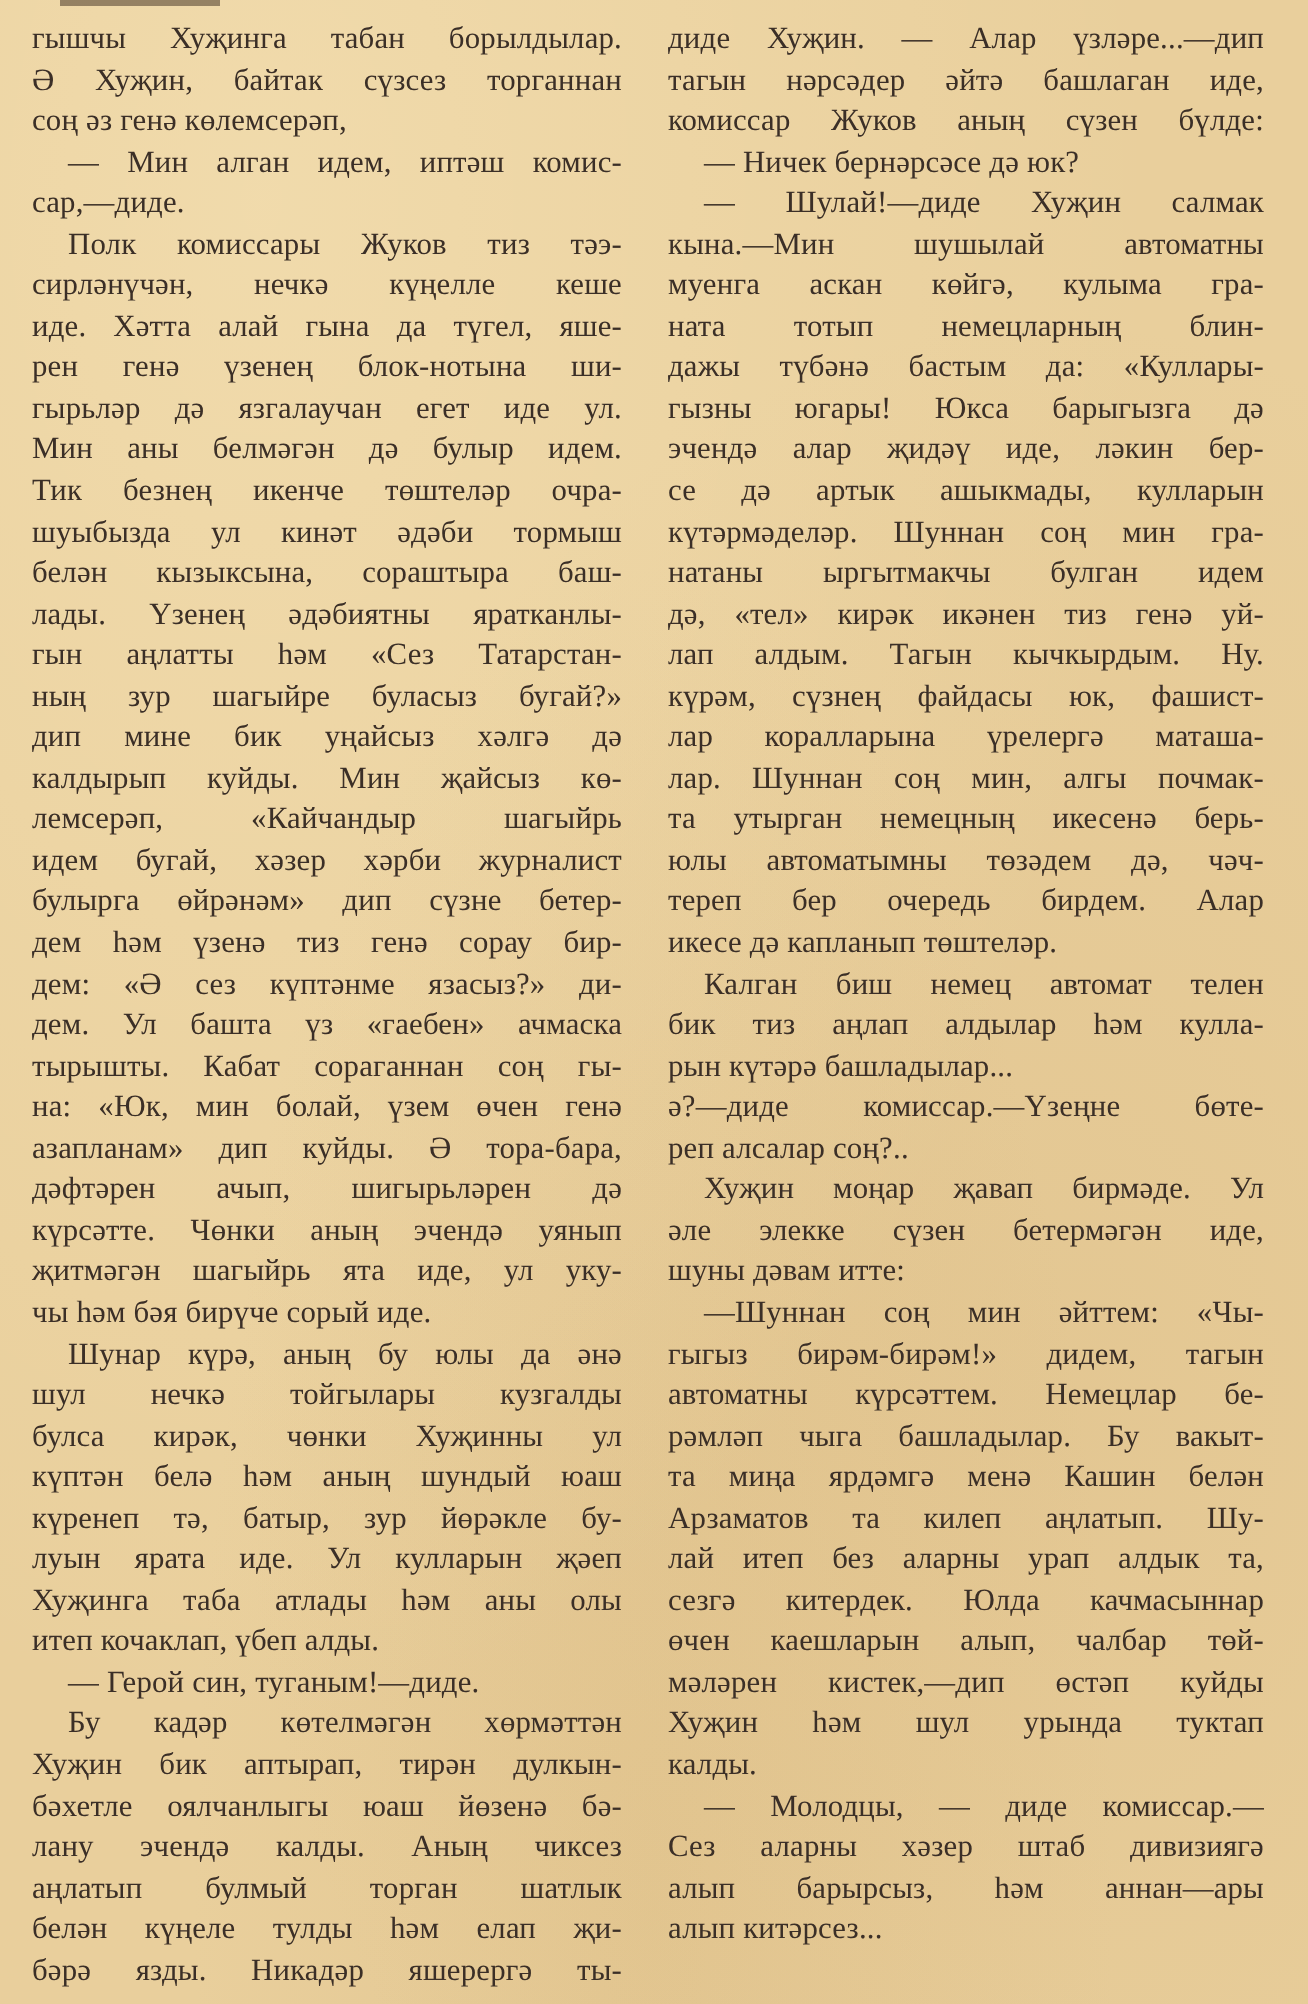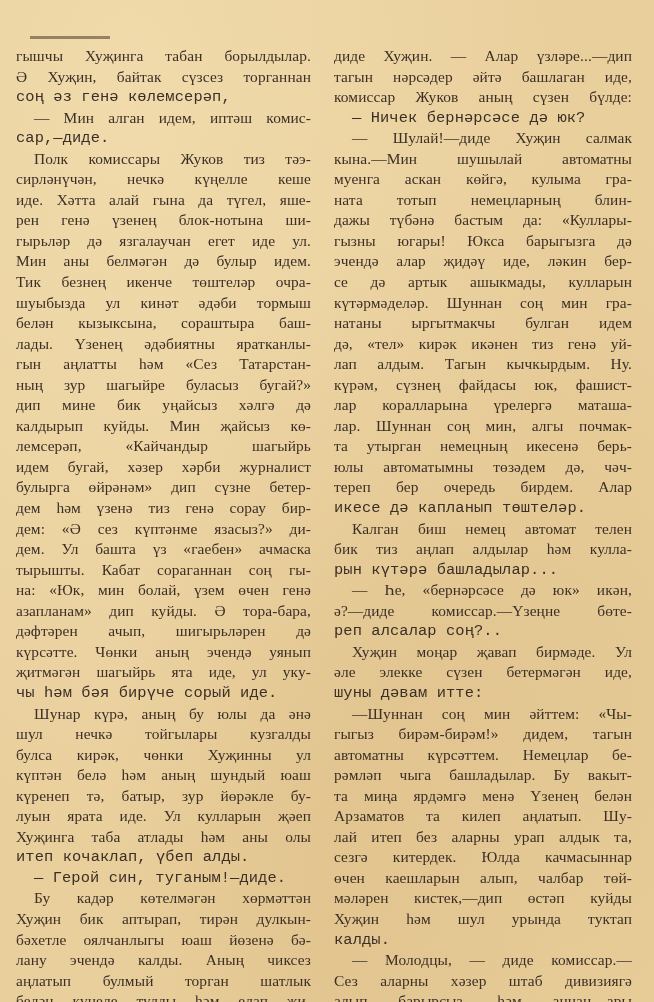--- a/index.html
+++ b/index.html
@@ -5,41 +5,41 @@
   html, body { margin: 0; padding: 0; }
   body {
     width: 654px; height: 1002px; overflow: hidden;
     background: #e9cf9c;
     background-image:
       radial-gradient(ellipse at 20% 10%, rgba(255,240,200,0.35), transparent 60%),
       radial-gradient(ellipse at 80% 70%, rgba(200,160,100,0.18), transparent 55%),
       radial-gradient(ellipse at 50% 95%, rgba(210,175,115,0.25), transparent 50%);
     position: relative;
   }
-  .page { position: absolute; inset: 0; margin-top: 36px; }
+  .page { position: absolute; inset: 0; }
   .top-rule {
     position: absolute; left: 30px; top: 0; width: 80px; height: 3px;
     background: #4a3a2a; opacity: 0.55;
   }
   .col {
     position: absolute; top: 10px;
     font-family: "Liberation Serif", "DejaVu Serif", serif;
     font-size: 15.4px; line-height: 20.55px;
     color: #3b2f27;
     text-align: justify;
     letter-spacing: 0.1px;
   }
   .col-left { left: 16px; width: 295px; }
   .col-right { left: 334px; width: 298px; }
   .ln {
     display: block; white-space: nowrap; overflow: visible;
     text-align: justify; text-align-last: justify;
     height: 20.55px;
   }
-  .ln.last { text-align-last: left; font-family: Liberation Mono, monospace; }
+  .ln.last { text-align-last: left; }
   .ln.ind { padding-left: 18px; }
 </style>
 </head>
 <body>
 
 <div class="page">
   <div class="top-rule"></div>
   <div class="col col-left" id="col-left">
       <span class="ln">гышчы Хуҗинга табан борылдылар.</span>
       <span class="ln">Ә Хуҗин, байтак сүзсез торганнан</span>
@@ -110,31 +110,30 @@
       <span class="ln">күрәм, сүзнең файдасы юк, фашист-</span>
       <span class="ln">лар коралларына үрелергә маташа-</span>
       <span class="ln">лар. Шуннан соң мин, алгы почмак-</span>
       <span class="ln">та утырган немецның икесенә берь-</span>
       <span class="ln">юлы автоматымны төзәдем дә, чәч-</span>
       <span class="ln">тереп бер очередь бирдем. Алар</span>
       <span class="ln last">икесе дә капланып төштеләр.</span>
       <span class="ln ind">Калган биш немец автомат телен</span>
       <span class="ln">бик тиз аңлап алдылар һәм кулла-</span>
       <span class="ln last">рын күтәрә башладылар...</span>
-      <span class="ln ind">— Һе, «бернәрсәсе дә юк» икән,</span>
       <span class="ln">ә?—диде комиссар.—Үзеңне бөте-</span>
       <span class="ln last">реп алсалар соң?..</span>
       <span class="ln ind">Хуҗин моңар җавап бирмәде. Ул</span>
       <span class="ln">әле элекке сүзен бетермәгән иде,</span>
       <span class="ln last">шуны дәвам итте:</span>
       <span class="ln ind">—Шуннан соң мин әйттем: «Чы-</span>
       <span class="ln">гыгыз бирәм-бирәм!» дидем, тагын</span>
       <span class="ln">автоматны күрсәттем. Немецлар бе-</span>
       <span class="ln">рәмләп чыга башладылар. Бу вакыт-</span>
-      <span class="ln">та миңа ярдәмгә менә Үзенең белән</span>
+      <span class="ln">та миңа ярдәмгә менә Кашин белән</span>
       <span class="ln">Арзаматов та килеп аңлатып. Шу-</span>
       <span class="ln">лай итеп без аларны урап алдык та,</span>
       <span class="ln">сезгә китердек. Юлда качмасыннар</span>
       <span class="ln">өчен каешларын алып, чалбар төй-</span>
       <span class="ln">мәләрен кистек,—дип өстәп куйды</span>
       <span class="ln">Хуҗин һәм шул урында туктап</span>
       <span class="ln last">калды.</span>
       <span class="ln ind">— Молодцы, — диде комиссар.—</span>
       <span class="ln">Сез аларны хәзер штаб дивизиягә</span>
       <span class="ln">алып барырсыз, һәм аннан—ары</span>

